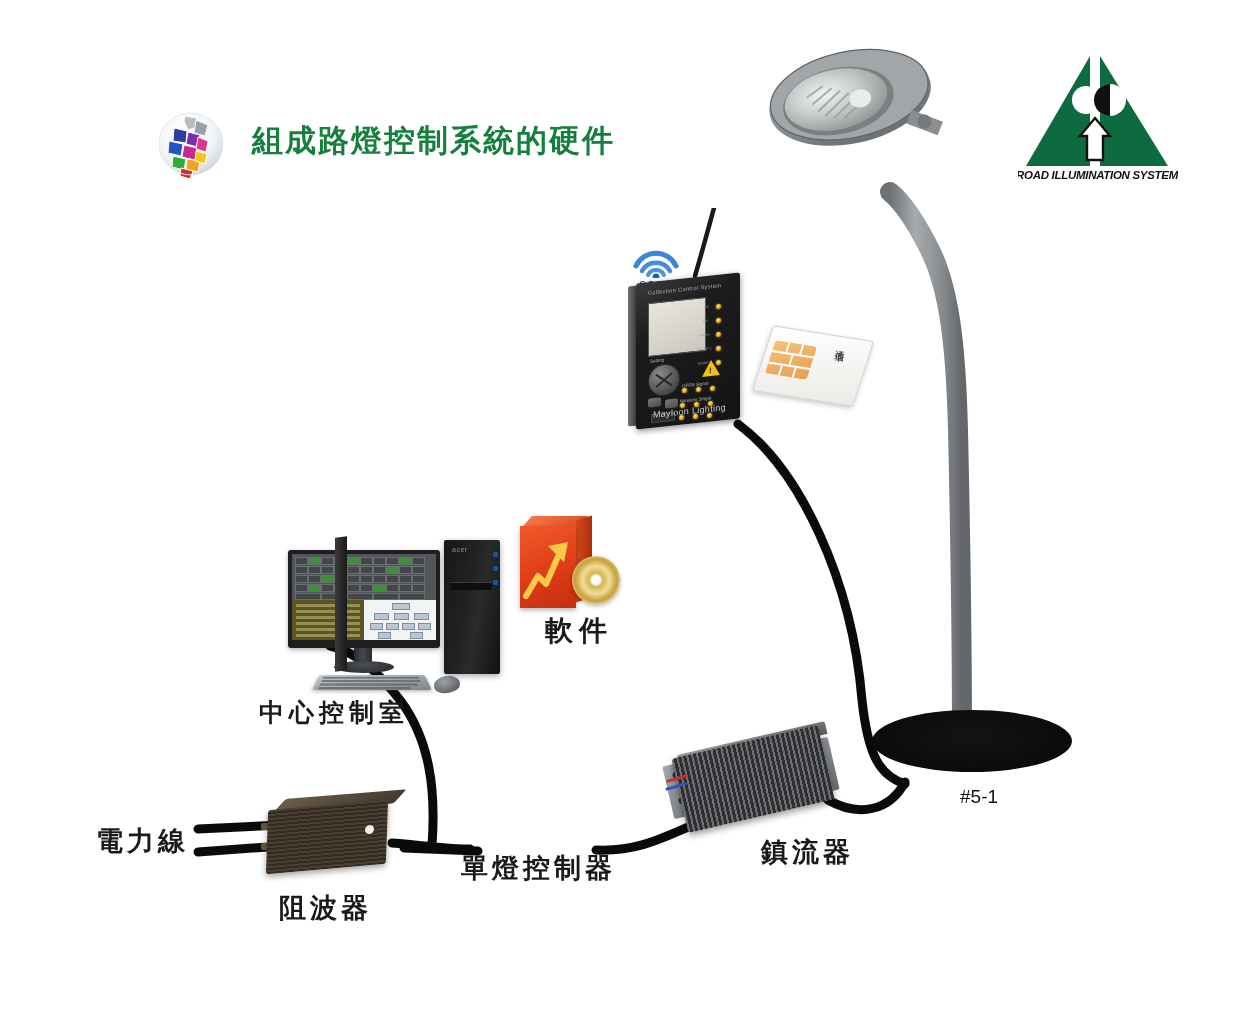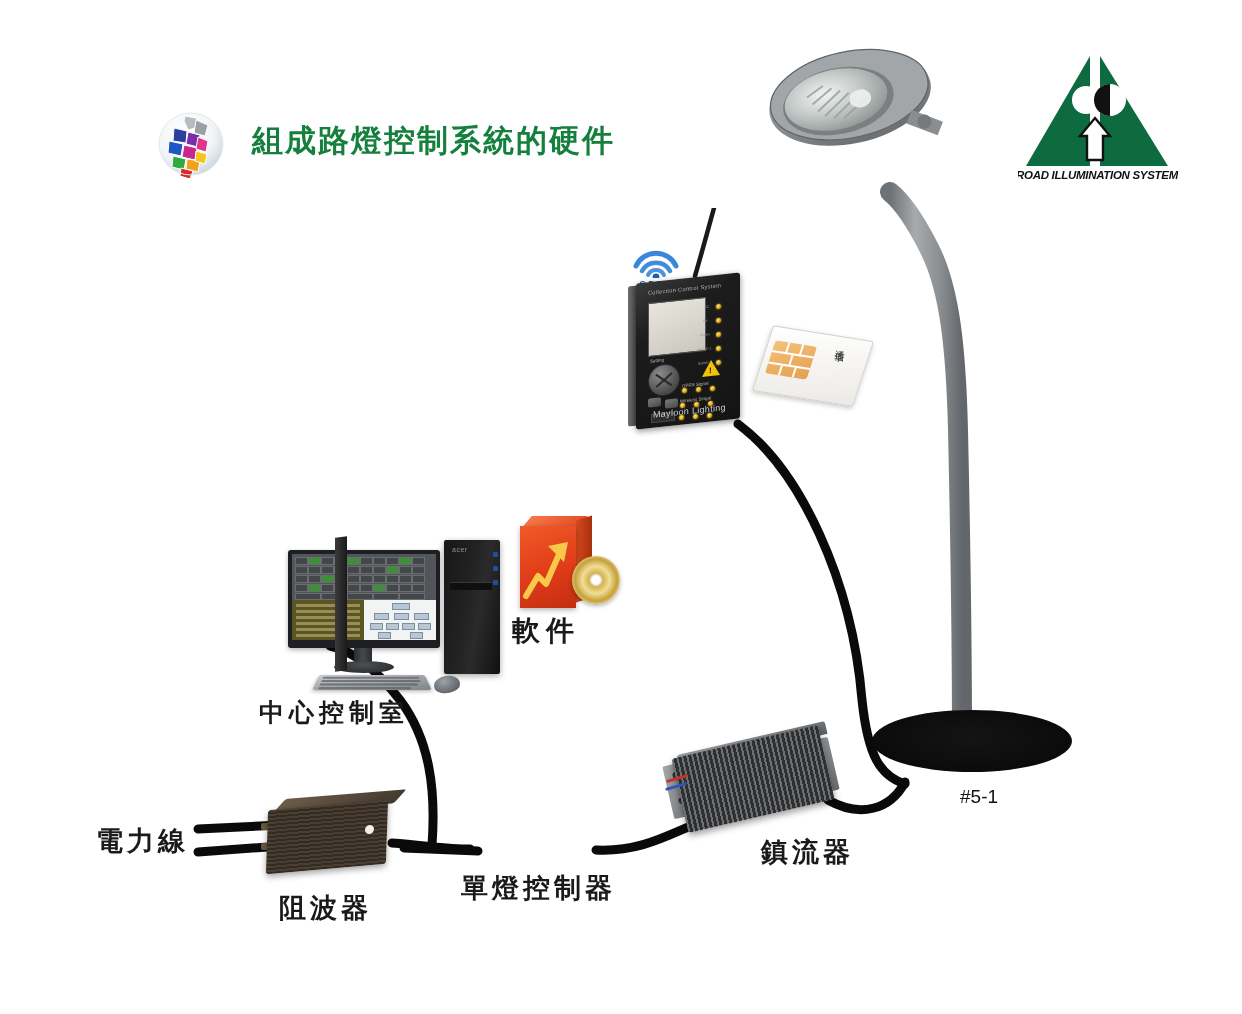--- a/index.html
+++ b/index.html
@@ -49,24 +49,24 @@
   .cn-label {
     font-family: "DejaVu Sans", "Liberation Sans", sans-serif;
     font-size: 27px;
     font-weight: 600;
     color: #1a1a1a;
     white-space: nowrap;
     letter-spacing: 4px;
   }
   #label-power-line   { left: 96px;  top: 823px; }
   #label-wave-blocker { left: 279px; top: 890px; }
-  #label-controller   { left: 461px; top: 870px; }
+  #label-controller   { left: 461px; top: 850px; }
   #label-ballast      { left: 761px; top: 834px; }
   #label-control-room { left: 259px; top: 696px; font-size: 25px; letter-spacing: 5px; text-align: center;}
-  #label-software     { left: 512px; top: 612px; font-size: 28px; letter-spacing: 6px;}
+  #label-software     { left: 545px; top: 612px; font-size: 28px; letter-spacing: 6px;}
 
   
   #wires, #lamp-layer { left:0; top:0; width:1242px; height:1014px; }
 
   
   #gprs-badge { left: 628px; top: 248px; width: 56px; height: 46px; }
   #gprs-text {
     position:absolute; left:0; top:31px; width:56px;
     text-align:center;
     font-size: 9px; font-weight: 700; letter-spacing: 2px;

